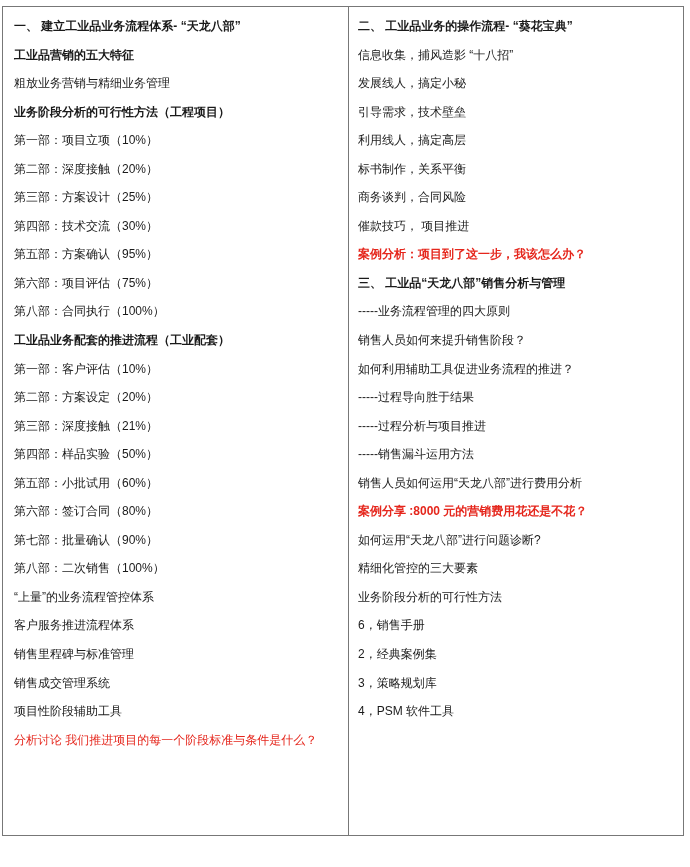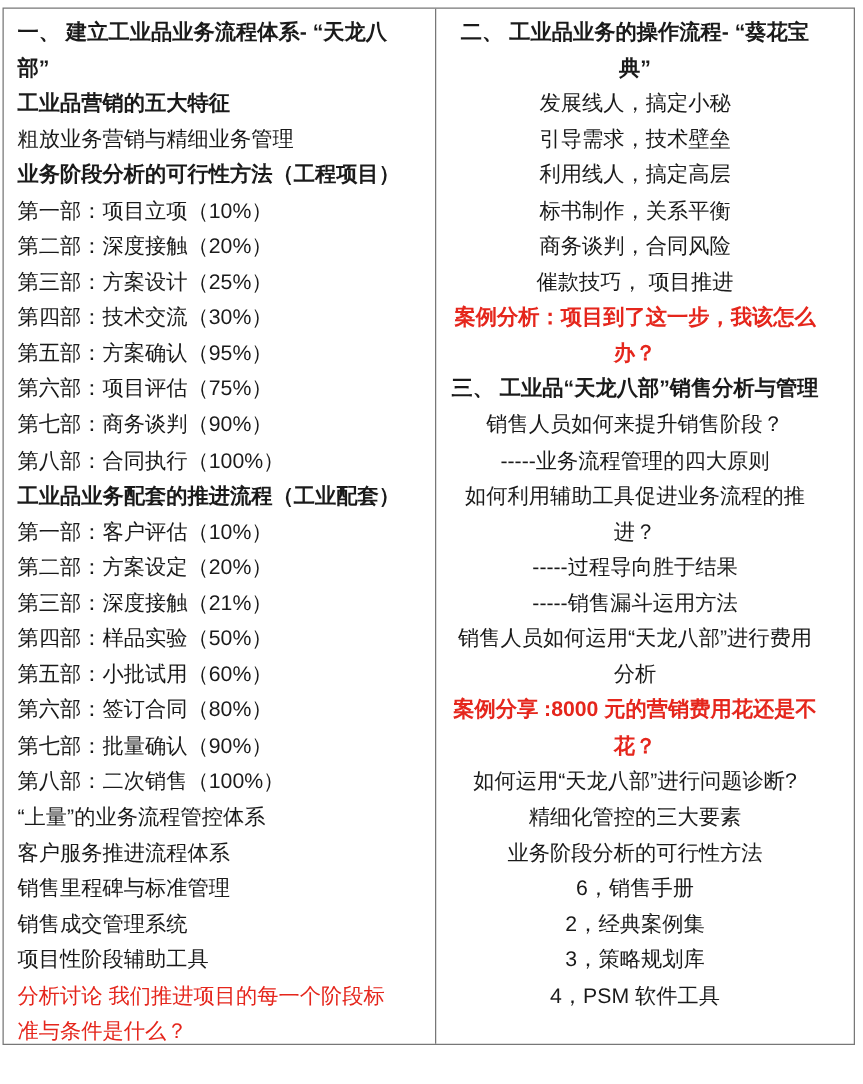--- a/index.html
+++ b/index.html
@@ -21,85 +21,85 @@
     left:2px;top:6px;
     width:682px;height:830px;
     box-sizing:border-box;
     border:1.5px solid var(--border);
     display:flex;
     background:var(--paper);
   }
   .col{
     box-sizing:border-box;
     padding:5px 25px 0 11px;
-    font-size:17px;
+    font-size:12px;
     line-height:28.55px;
     color:var(--ink);
     overflow:hidden;
   }
   .col-left{
     width:346px;
     border-right:1.5px solid var(--border);
   }
   .col-right{
     flex:1;
     padding-left:9px;
-    text-align:center;
   }
   p.line{margin:0;}
   p.line.bold{font-weight:bold;}
   p.line.red{color:var(--red);}
 </style>
 </head>
 <body>
 
 <div class="outline-table">
   <div class="col col-left">
       <p class="line bold">一、 建立工业品业务流程体系- “天龙八部”</p>
       <p class="line bold">工业品营销的五大特征</p>
       <p class="line">粗放业务营销与精细业务管理</p>
       <p class="line bold">业务阶段分析的可行性方法（工程项目）</p>
       <p class="line">第一部：项目立项（10%）</p>
       <p class="line">第二部：深度接触（20%）</p>
       <p class="line">第三部：方案设计（25%）</p>
       <p class="line">第四部：技术交流（30%）</p>
       <p class="line">第五部：方案确认（95%）</p>
       <p class="line">第六部：项目评估（75%）</p>
-      <p class="line">第七部：商务谈判（90%）</p>
       <p class="line">第八部：合同执行（100%）</p>
       <p class="line bold">工业品业务配套的推进流程（工业配套）</p>
       <p class="line">第一部：客户评估（10%）</p>
       <p class="line">第二部：方案设定（20%）</p>
       <p class="line">第三部：深度接触（21%）</p>
       <p class="line">第四部：样品实验（50%）</p>
       <p class="line">第五部：小批试用（60%）</p>
       <p class="line">第六部：签订合同（80%）</p>
       <p class="line">第七部：批量确认（90%）</p>
       <p class="line">第八部：二次销售（100%）</p>
       <p class="line"> “上量”的业务流程管控体系</p>
       <p class="line">客户服务推进流程体系</p>
       <p class="line">销售里程碑与标准管理</p>
       <p class="line">销售成交管理系统</p>
       <p class="line">项目性阶段辅助工具</p>
       <p class="line red">分析讨论 我们推进项目的每一个阶段标准与条件是什么？</p>
     </div>
   <div class="col col-right">
       <p class="line bold">二、 工业品业务的操作流程- “葵花宝典”</p>
+      <p class="line">信息收集，捕风造影 “十八招”</p>
       <p class="line">发展线人，搞定小秘</p>
       <p class="line">引导需求，技术壁垒</p>
       <p class="line">利用线人，搞定高层</p>
       <p class="line">标书制作，关系平衡</p>
       <p class="line">商务谈判，合同风险</p>
       <p class="line">催款技巧， 项目推进</p>
       <p class="line bold red">案例分析：项目到了这一步，我该怎么办？</p>
       <p class="line bold">三、 工业品“天龙八部”销售分析与管理</p>
+      <p class="line">-----业务流程管理的四大原则</p>
       <p class="line">销售人员如何来提升销售阶段？</p>
-      <p class="line">-----业务流程管理的四大原则</p>
       <p class="line">如何利用辅助工具促进业务流程的推进？</p>
       <p class="line">-----过程导向胜于结果</p>
+      <p class="line">-----过程分析与项目推进</p>
       <p class="line">-----销售漏斗运用方法</p>
       <p class="line">销售人员如何运用“天龙八部”进行费用分析</p>
       <p class="line bold red">案例分享 :8000 元的营销费用花还是不花？</p>
       <p class="line">如何运用“天龙八部”进行问题诊断?</p>
       <p class="line">精细化管控的三大要素</p>
       <p class="line">业务阶段分析的可行性方法</p>
       <p class="line">6，销售手册</p>
       <p class="line">2，经典案例集</p>
       <p class="line">3，策略规划库</p>
       <p class="line">4，PSM 软件工具</p>

